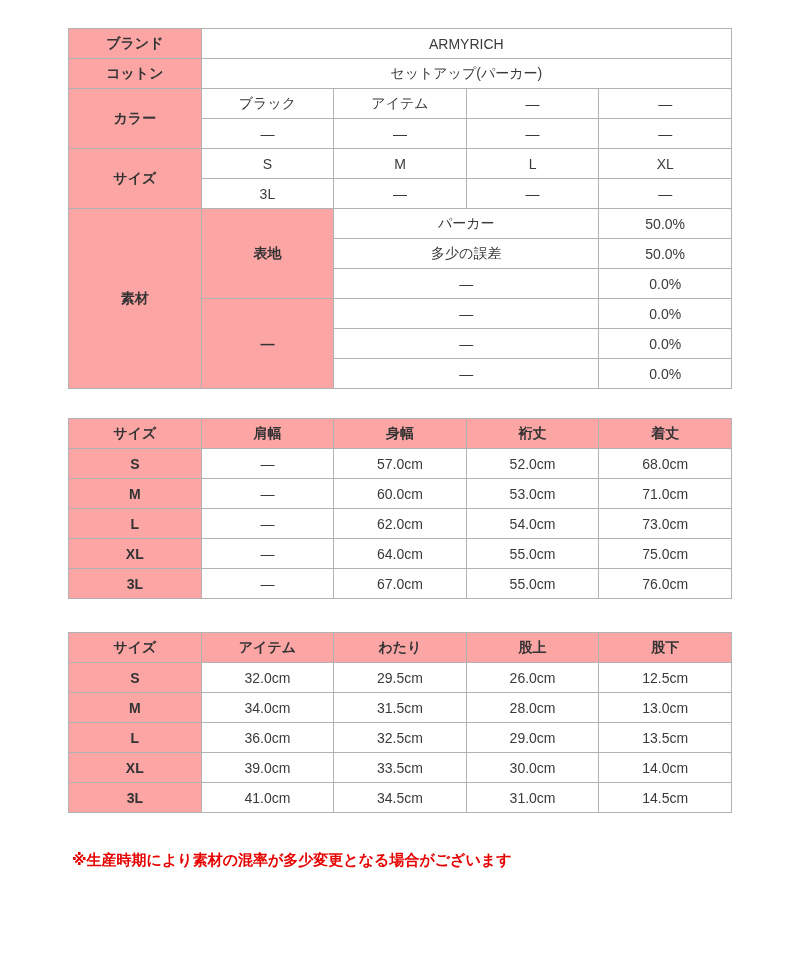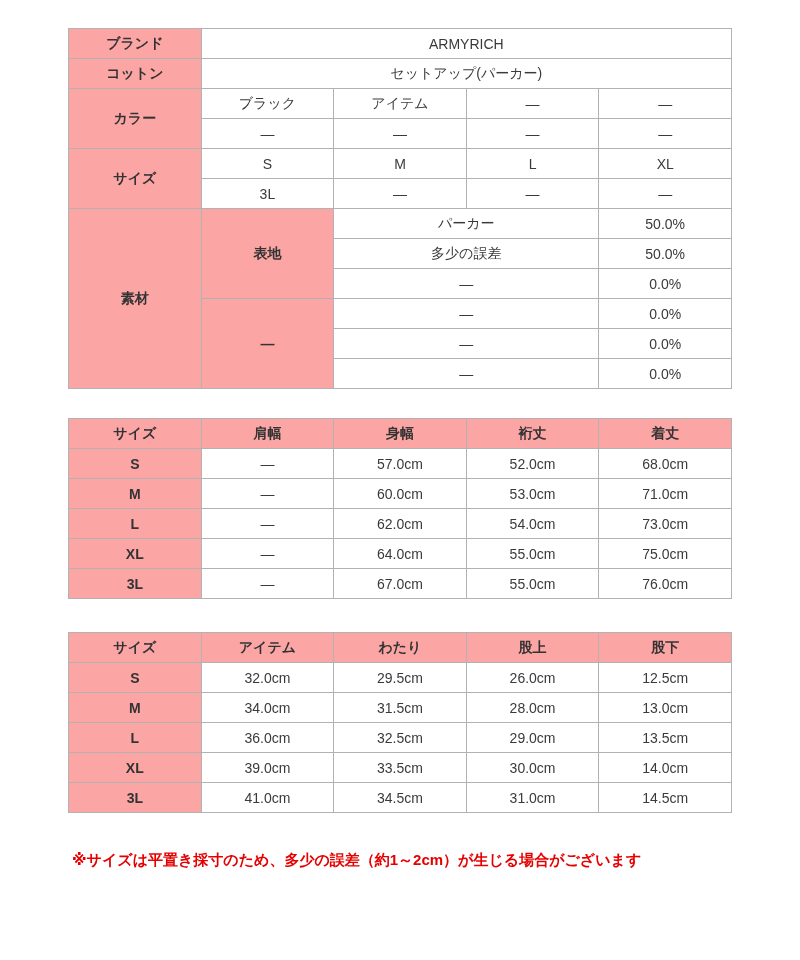--- a/index.html
+++ b/index.html
@@ -236,16 +236,16 @@
       <th>3L</th>
       <td>41.0cm</td>
       <td>34.5cm</td>
       <td>31.0cm</td>
       <td>14.5cm</td>
     </tr>
   </tbody>
     </table>
 
   <div class="notes">
-    <div class="note">※サイズは平置き採寸のため、多少の誤差（約1～2cm）が生じる場合がございます</div>
+    <div class="note">※生産時期により素材の混率が多少変更となる場合がございます</div>
   </div>
 
 </div>
 
 </body></html>

